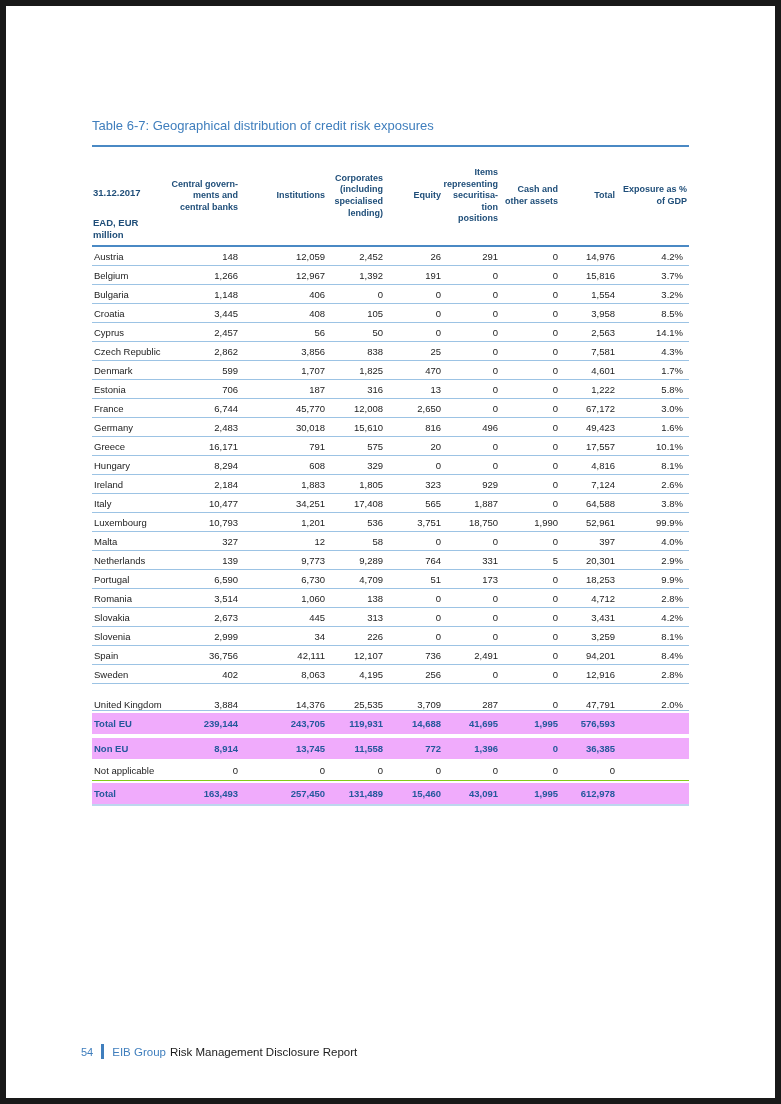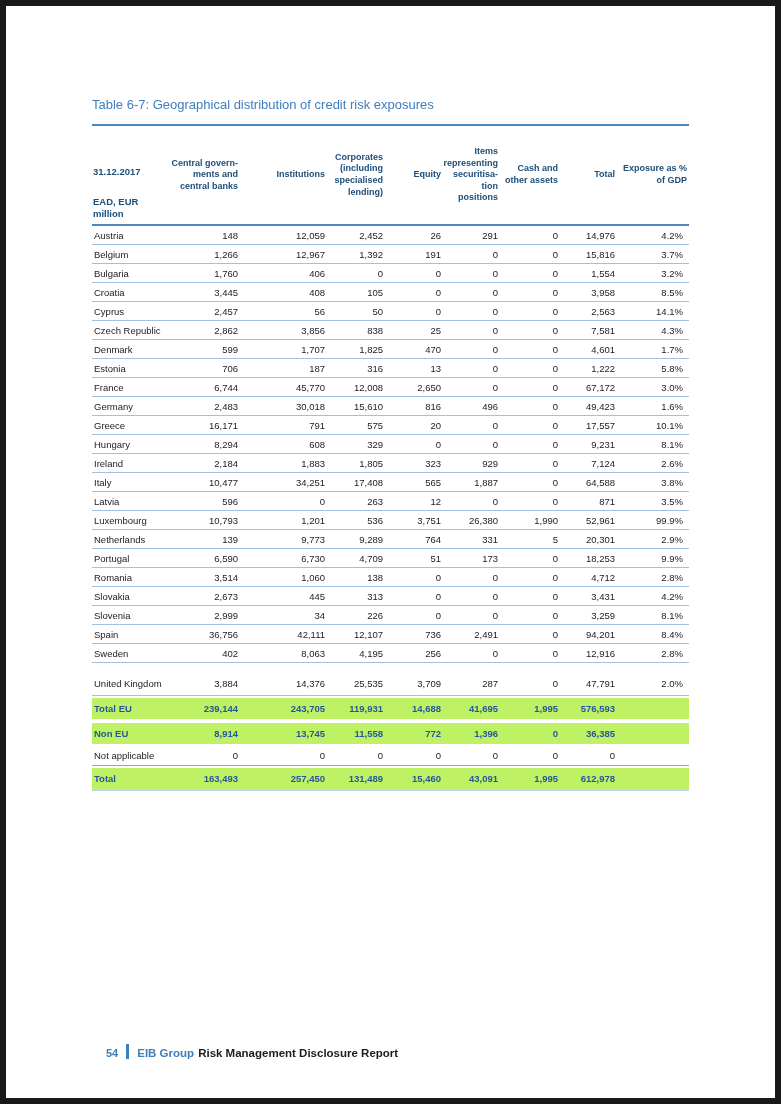--- a/index.html
+++ b/index.html
@@ -5,21 +5,21 @@
   html,body{margin:0;padding:0;background:#ffffff;}
   .page{
     position:relative;
     width:781px;height:1104px;
     box-sizing:border-box;
     border:6px solid #191919;
     background:#ffffff;
     font-family:"Liberation Sans",sans-serif;
     overflow:hidden;
   }
-  .content{position:absolute;left:86px;top:91px;width:600px;}
+  .content{position:absolute;left:86px;top:112px;width:600px;}
   .table-title{
     font-size:13px;font-weight:400;color:#3f7ebd;
     margin:0 0 12px 0;letter-spacing:0;
   }
   table.exposure{
     width:597px;border-collapse:separate;border-spacing:0;
     font-size:9.5px;color:#1c1c1c;table-layout:fixed;
   }
   thead th{
     border-top:2px solid #4a89c4;
@@ -34,31 +34,31 @@
     height:54px;font-size:9.5px;margin-top:36px;
   }
   .unit{}
   tbody td{
     border-bottom:1px solid #9cc3e4;
     height:18px;text-align:right;
     padding:0 2px 0 0;overflow:hidden;white-space:nowrap;
   }
   tbody td:first-child{text-align:left;padding-left:2px;}
   tbody td:last-child{padding-right:6px;}
-  tr.country-gap td{height:26px;vertical-align:bottom;padding-bottom:6px;}
+  tr.country-gap td{height:26px;vertical-align:bottom;padding-bottom:0;}
   tr.total td{
-    background:#bef264;color:#24589c;font-weight:bold;
+    background:#f0abfc;color:#24589c;font-weight:bold;
     height:21px;border-bottom:2px solid #ffffff;border-top:2px solid #ffffff;
   }
   tr.plain td{height:19px;border-bottom:1px solid #84cc16;}
   tr.total-last td{border-bottom:2px solid #bdd7ee;}
   .footer{
-    position:absolute;left:100px;top:1038px;
-    display:flex;align-items:flex-end;
-    font-size:11.5px;color:#1c1c1c;font-weight:bold;
+    position:absolute;left:75px;top:1038px;
+    display:flex;align-items:center;
+    font-size:11.5px;color:#1c1c1c;
   }
   .page-num{color:#3f7ebd;font-size:11px;margin-right:8px;}
   .footer-bar{width:3px;height:15px;background:#3f7ebd;margin-right:8px;}
   .brand{color:#3f7ebd;margin-right:4px;}
 </style>
 </head>
 <body>
 
 <div class="page">
   <div class="content">
@@ -115,21 +115,21 @@
     <td>1,392</td>
     <td>191</td>
     <td>0</td>
     <td>0</td>
     <td>15,816</td>
     <td>3.7%</td>
   </tr>
 
   <tr class="country">
     <td>Bulgaria</td>
-    <td>1,760</td>
+    <td>1,148</td>
     <td>406</td>
     <td>0</td>
     <td>0</td>
     <td>0</td>
     <td>0</td>
     <td>1,554</td>
     <td>3.2%</td>
   </tr>
 
   <tr class="country">
@@ -230,21 +230,21 @@
   </tr>
 
   <tr class="country">
     <td>Hungary</td>
     <td>8,294</td>
     <td>608</td>
     <td>329</td>
     <td>0</td>
     <td>0</td>
     <td>0</td>
-    <td>9,231</td>
+    <td>4,816</td>
     <td>8.1%</td>
   </tr>
 
   <tr class="country">
     <td>Ireland</td>
     <td>2,184</td>
     <td>1,883</td>
     <td>1,805</td>
     <td>323</td>
     <td>929</td>
@@ -258,45 +258,45 @@
     <td>10,477</td>
     <td>34,251</td>
     <td>17,408</td>
     <td>565</td>
     <td>1,887</td>
     <td>0</td>
     <td>64,588</td>
     <td>3.8%</td>
   </tr>
 
-  <tr class="country">
-    <td>Latvia</td>
-    <td>596</td>
-    <td>0</td>
-    <td>263</td>
-    <td>12</td>
-    <td>0</td>
-    <td>0</td>
-    <td>871</td>
-    <td>3.5%</td>
-  </tr>
 
 
   <tr class="country">
     <td>Luxembourg</td>
     <td>10,793</td>
     <td>1,201</td>
     <td>536</td>
     <td>3,751</td>
-    <td>26,380</td>
+    <td>18,750</td>
     <td>1,990</td>
     <td>52,961</td>
     <td>99.9%</td>
   </tr>
 
+  <tr class="country">
+    <td>Malta</td>
+    <td>327</td>
+    <td>12</td>
+    <td>58</td>
+    <td>0</td>
+    <td>0</td>
+    <td>0</td>
+    <td>397</td>
+    <td>4.0%</td>
+  </tr>
 
   <tr class="country">
     <td>Netherlands</td>
     <td>139</td>
     <td>9,773</td>
     <td>9,289</td>
     <td>764</td>
     <td>331</td>
     <td>5</td>
     <td>20,301</td>

